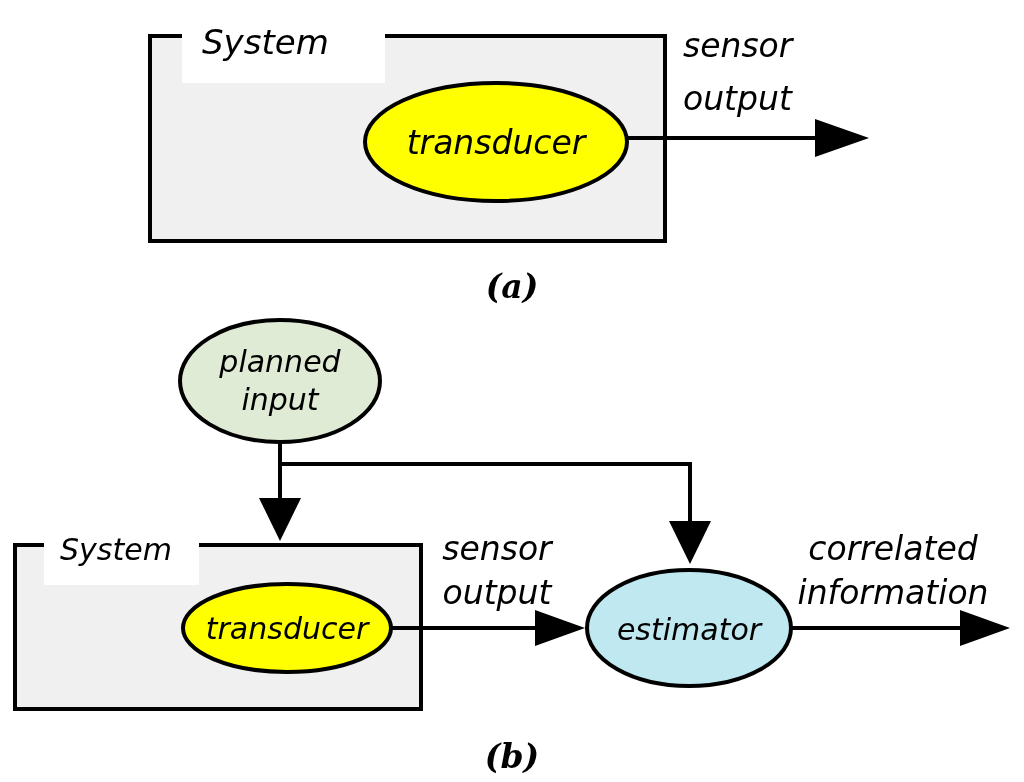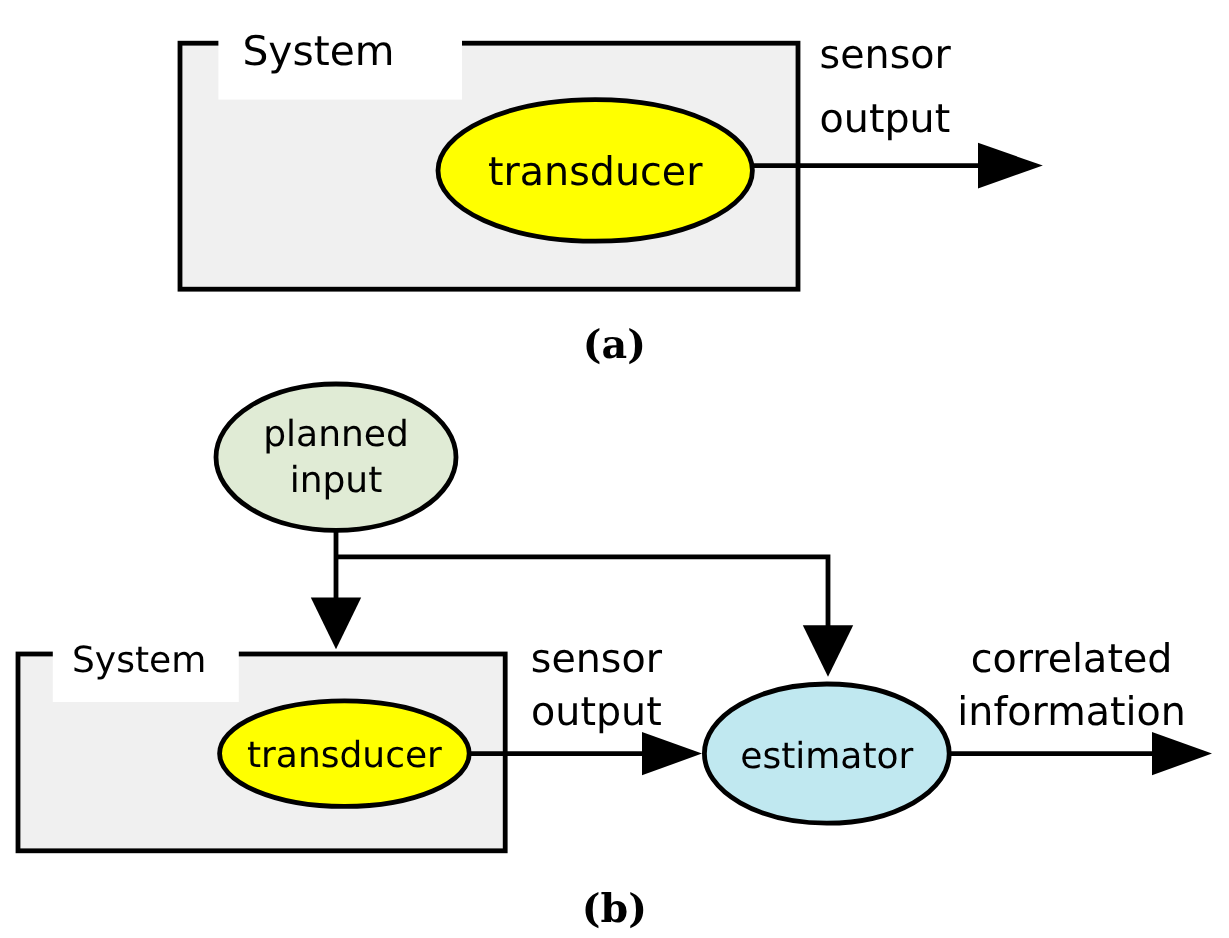--- a/index.html
+++ b/index.html
@@ -10,20 +10,21 @@
   body {
     width: 1024px;
     height: 782px;
     font-family: "DejaVu Sans", sans-serif;
     overflow: hidden;
   }
   #diagram-root {
     position: relative;
     width: 1024px;
     height: 737px;
+    font-style: italic;
   }
   svg#diagram-svg {
     display: block;
     width: 1024px;
     height: 782px;
   }
   .node-label {
     font-family: "DejaVu Sans", sans-serif;
     font-size: 33px;
     fill: #000000;

